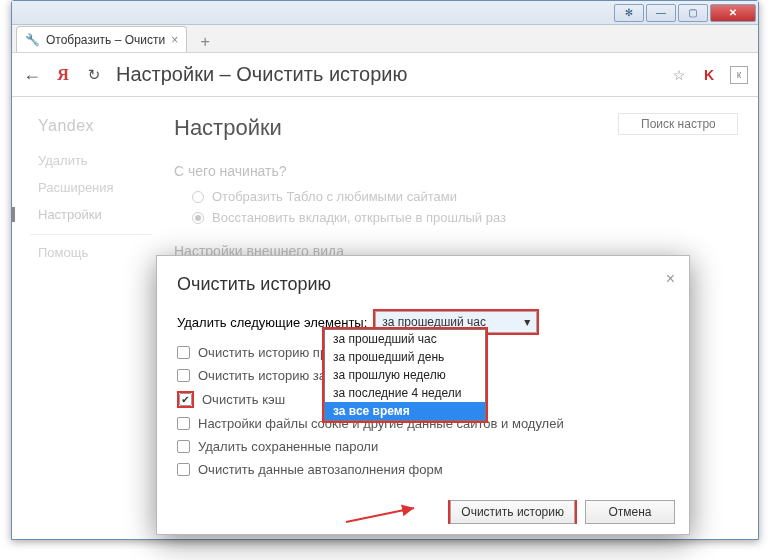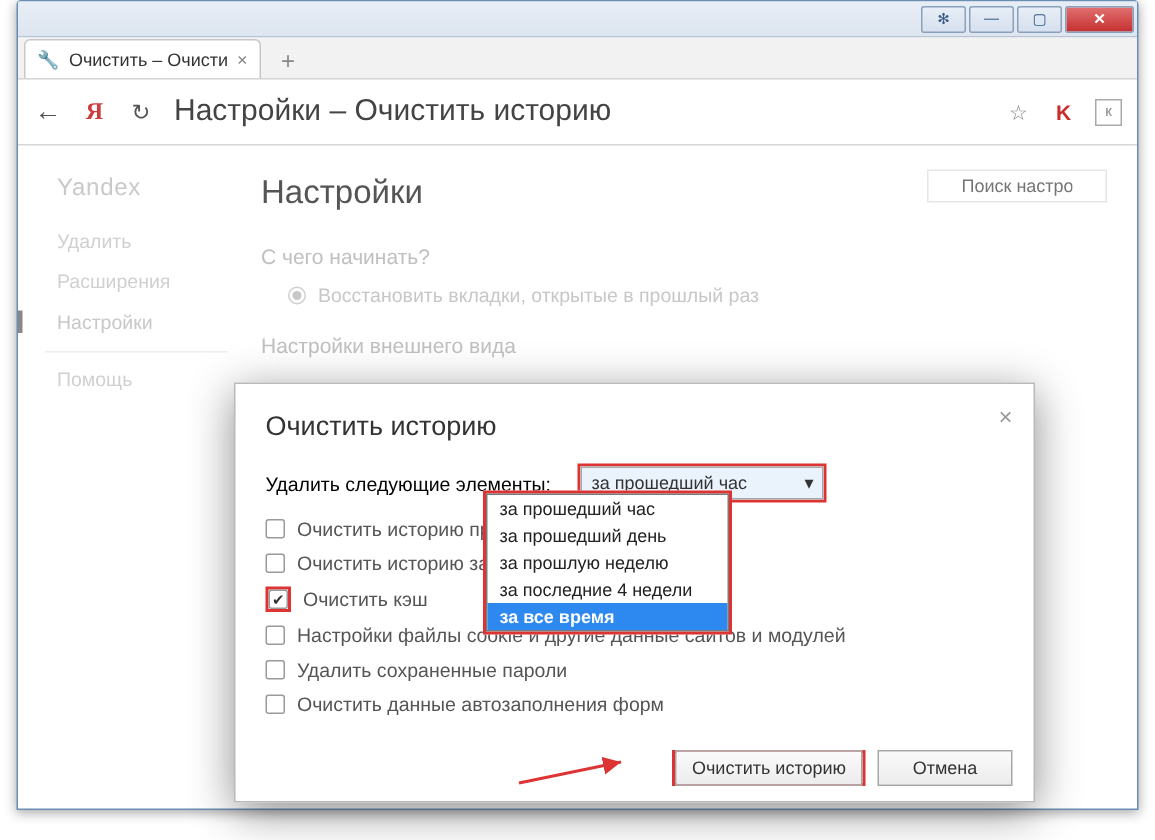--- a/index.html
+++ b/index.html
@@ -45,21 +45,21 @@
 .searchbox input { width:100%; height:100%; border:1px solid #e6e6e6; padding:0 22px; font-size:12px; color:#bbb; }
 .section-h { font-size:14px; color:#c0c0c0; margin:6px 0 10px; }
 .radio-row { display:flex; align-items:center; gap:8px; color:#c7c7c7; margin:6px 0 6px 18px; font-size:13px; }
 .radio { width:12px; height:12px; border:1px solid #cfcfcf; border-radius:50%; display:inline-block; position:relative; background:#fff; }
 .radio.checked::after { content:""; position:absolute; inset:2px; border-radius:50%; background:#c7c7c7; }
 
 
 .dialog { position:absolute; left:144px; top:254px; width:534px; height:280px; background:#fff; border:1px solid #b9b9b9; box-shadow:0 6px 28px rgba(0,0,0,0.45); padding:18px 20px 12px; }
 .dlg-title { font-size:18px; color:#333; margin-bottom:14px; }
 .dlg-close { position:absolute; top:14px; right:14px; color:#999; font-size:16px; cursor:pointer; }
-.dlg-row1 { display:flex; align-items:center; gap:18px; margin-bottom:10px; font-size:13px; }
+.dlg-row1 { display:flex; align-items:center; gap:6px; margin-bottom:10px; font-size:13px; }
 .select-wrap { border:2px solid #d33; display:inline-block; }
 .select { width:162px; height:22px; border:1px solid #a7a7a7; background:#eaf3fc; display:flex; align-items:center; justify-content:space-between; padding:0 6px; color:#333; cursor:pointer; font-size:12px; }
 .check-row { display:flex; align-items:center; gap:8px; margin:8px 0; font-size:13px; color:#555; }
 .chk { width:13px; height:13px; border:1px solid #9a9a9a; border-radius:2px; display:inline-flex; align-items:center; justify-content:center; background:#fff; cursor:pointer; font-size:10px; color:#333; }
 .chk.checked::after { content:"✔"; }
 .checked-wrap { border:2px solid #d33; display:inline-flex; }
 
 
 .dropdown { position:absolute; left:310px; top:326px; border:2px solid #d33; background:#fff; z-index:10; }
 .dropdown-inner { border:1px solid #7a7a7a; }
@@ -84,21 +84,21 @@
   <div class="titlebar">
     <div class="winbtn gear">✻</div>
     <div class="winbtn min">—</div>
     <div class="winbtn max">▢</div>
     <div class="winbtn close">✕</div>
   </div>
 
   <div class="tabstrip">
     <div class="tab">
       <span style="color:#6b6b6b;">🔧</span>
-      <span>Очистить – Очисти</span>
+      <span>Отобразить – Очисти</span>
       <span class="tabclose">×</span>
     </div>
     <div class="newtab">+</div>
   </div>
 
   <div class="urlbar">
     <div class="navbtn">←</div>
     <div class="ylogo">Я</div>
     <div class="navbtn" style="font-size:15px;">↻</div>
     <span class="urltext">Настройки – Очистить историю</span>
@@ -118,20 +118,24 @@
       <div class="sideitem">Помощь</div>
     </div>
 
     <div class="content">
       <div class="h1">Настройки</div>
       <div class="searchbox">
         <input placeholder="Поиск настроек" style="">
       </div>
       <div class="section-h">С чего начинать?</div>
       <div class="radio-row">
+        <span class="radio"></span>
+        <span>Отобразить Табло с любимыми сайтами</span>
+      </div>
+      <div class="radio-row">
         <span class="radio checked"></span>
         <span>Восстановить вкладки, открытые в прошлый раз</span>
       </div>
       <div class="section-h" style="margin-top:18px;">Настройки внешнего вида</div>
     </div>
   </div>
 
   <div class="dialog">
     <div class="dlg-title">Очистить историю</div>
     <div class="dlg-close">×</div>

